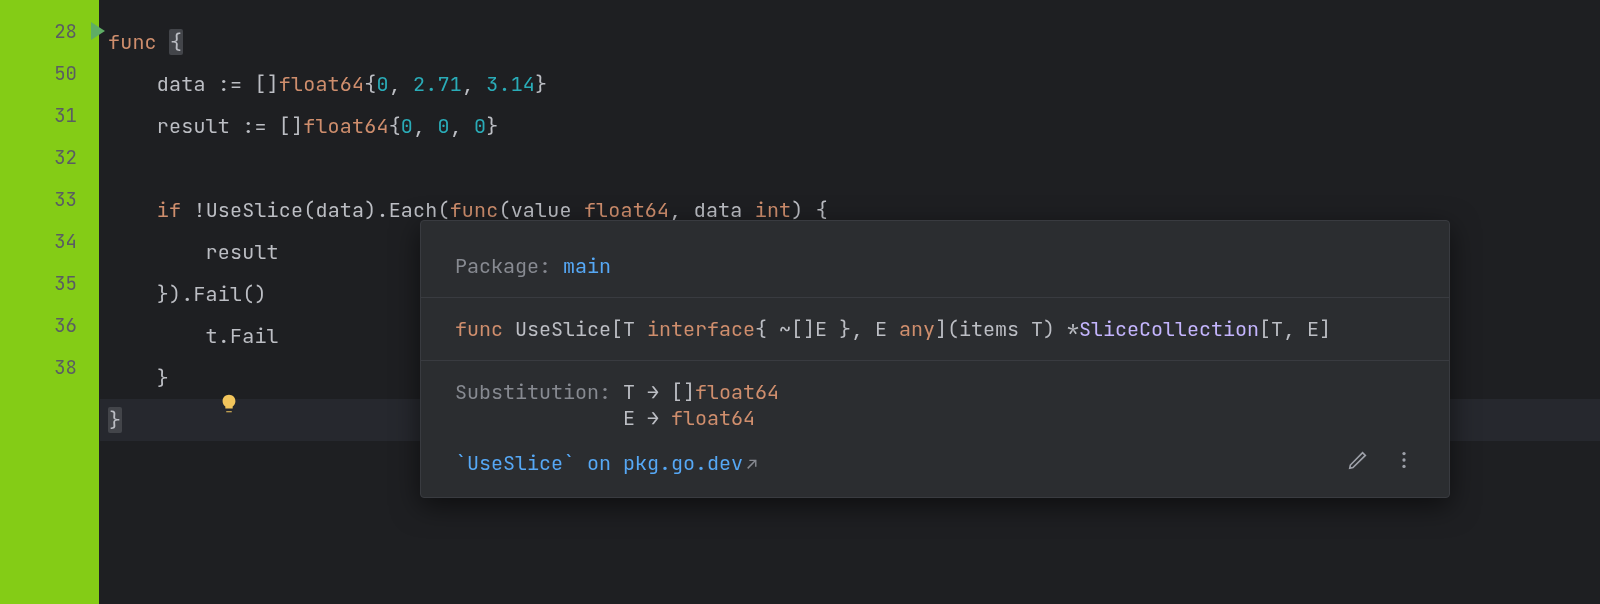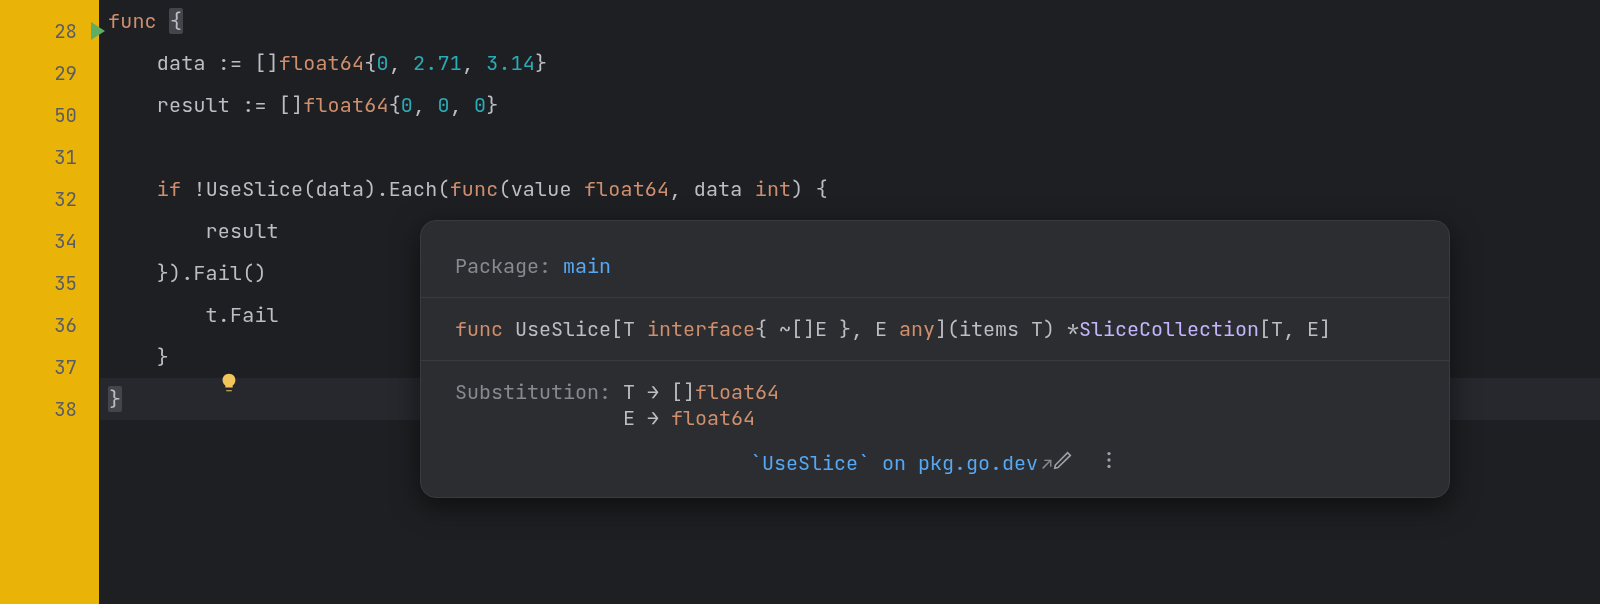--- a/index.html
+++ b/index.html
@@ -13,21 +13,21 @@
     color: #bcbec4;
   }
   .editor {
     display: flex;
     height: 100%;
   }
   .gutter {
     width: 100px;
     padding-top: 10px;
     border-right: 1px solid #1e1f22;
-    background: #eab308;
+    background: #84cc16;
     position: relative;
   }
   .gutter-line {
     height: 42px;
     display: flex;
     align-items: center;
     justify-content: flex-end;
     padding-right: 22px;
     color: #5a5d63;
     font-size: 19px;
@@ -39,21 +39,21 @@
     right: -6px;
     top: 50%;
     transform: translateY(-50%);
     width: 0; height: 0;
     border-left: 14px solid #5fad65;
     border-top: 9px solid transparent;
     border-bottom: 9px solid transparent;
   }
   .code {
     flex: 1;
-    padding-top: 0;
+    padding-top: 21px;
     position: relative;
   }
   .code-line {
     height: 42px;
     display: flex;
     align-items: center;
     white-space: pre;
     padding-left: 8px;
     font-size: 20px;
     letter-spacing: 0.2px;
@@ -73,80 +73,77 @@
     height: 22px;
     color: #f2c55c;
   }
   .tooltip {
     position: absolute;
     left: 320px;
     top: 220px;
     width: 1030px;
     background: #2b2d30;
     border: 1px solid #393b40;
-    border-radius: 16px;
+    border-radius: 4px;
     box-shadow: 0 8px 28px rgba(0,0,0,0.55);
     padding: 24px 34px 20px 34px;
     font-size: 20px;
   }
   .tt-sec { padding: 8px 0; }
   .tt-div { border-top: 1px solid #393b40; margin: 10px -34px; }
   .tt-muted { color: #878a91; }
   .tt-link { color: #56a8f5; }
   .tt-sig { font-family: inherit; }
   .tt-sig .kw2 { color: #cf8e6d; }
   .tt-sig .name { color: #bcbec4; }
   .tt-sig .type2 { color: #c4b5fd; }
   .tt-footer {
     display: flex;
     align-items: center;
-    justify-content: center;
+    justify-content: space-between;
     padding-top: 10px;
   }
   .tt-actions {
     display:flex;
     gap: 24px;
     color: #9da0a8;
   }
   .tt-actions svg { width:22px; height:22px; }
   .ext-arrow { font-size: 17px; color:#878a91; margin-left:4px;}
   .sub-row { white-space: pre; }
 </style>
 </head>
 <body>
 
 <div class="editor">
   <div class="gutter">
     <div class="gutter-line run">
         <span>28</span>
       </div>
     <div class="gutter-line">
-        <span>29</span>
-      </div>
-    <div class="gutter-line">
         <span>50</span>
       </div>
     <div class="gutter-line">
         <span>31</span>
       </div>
     <div class="gutter-line">
         <span>32</span>
+      </div>
+    <div class="gutter-line">
+        <span>33</span>
       </div>
     <div class="gutter-line">
         <span>34</span>
       </div>
     <div class="gutter-line">
         <span>35</span>
       </div>
     <div class="gutter-line" style="position:relative;justify-content:flex-end;">
       <span>36</span>
     </div>
-    <div class="gutter-line">
-        <span>37</span>
-      </div>
     <div class="gutter-line">
         <span>38</span>
       </div>
   </div>
 
   <div class="code">
 
     <div class="code-line">
       <span class="kw">func </span><span class="brace-hl">{</span>
     </div>

